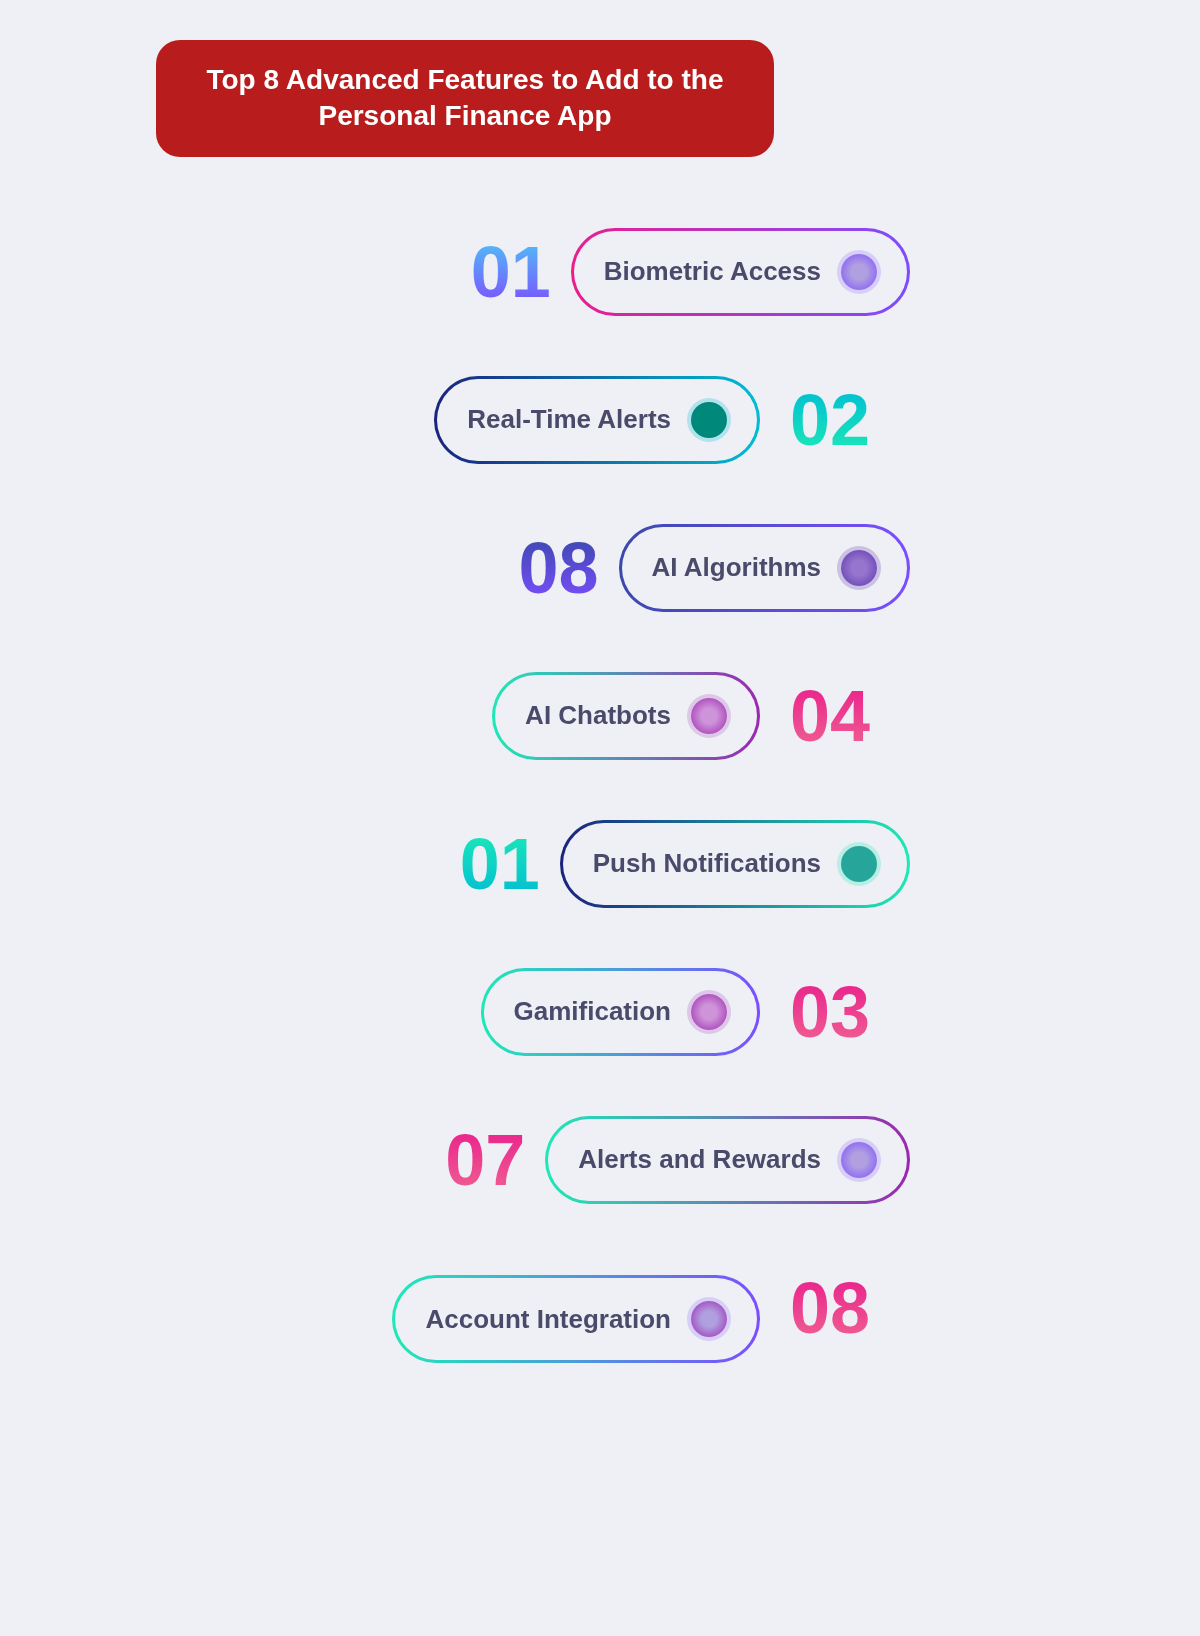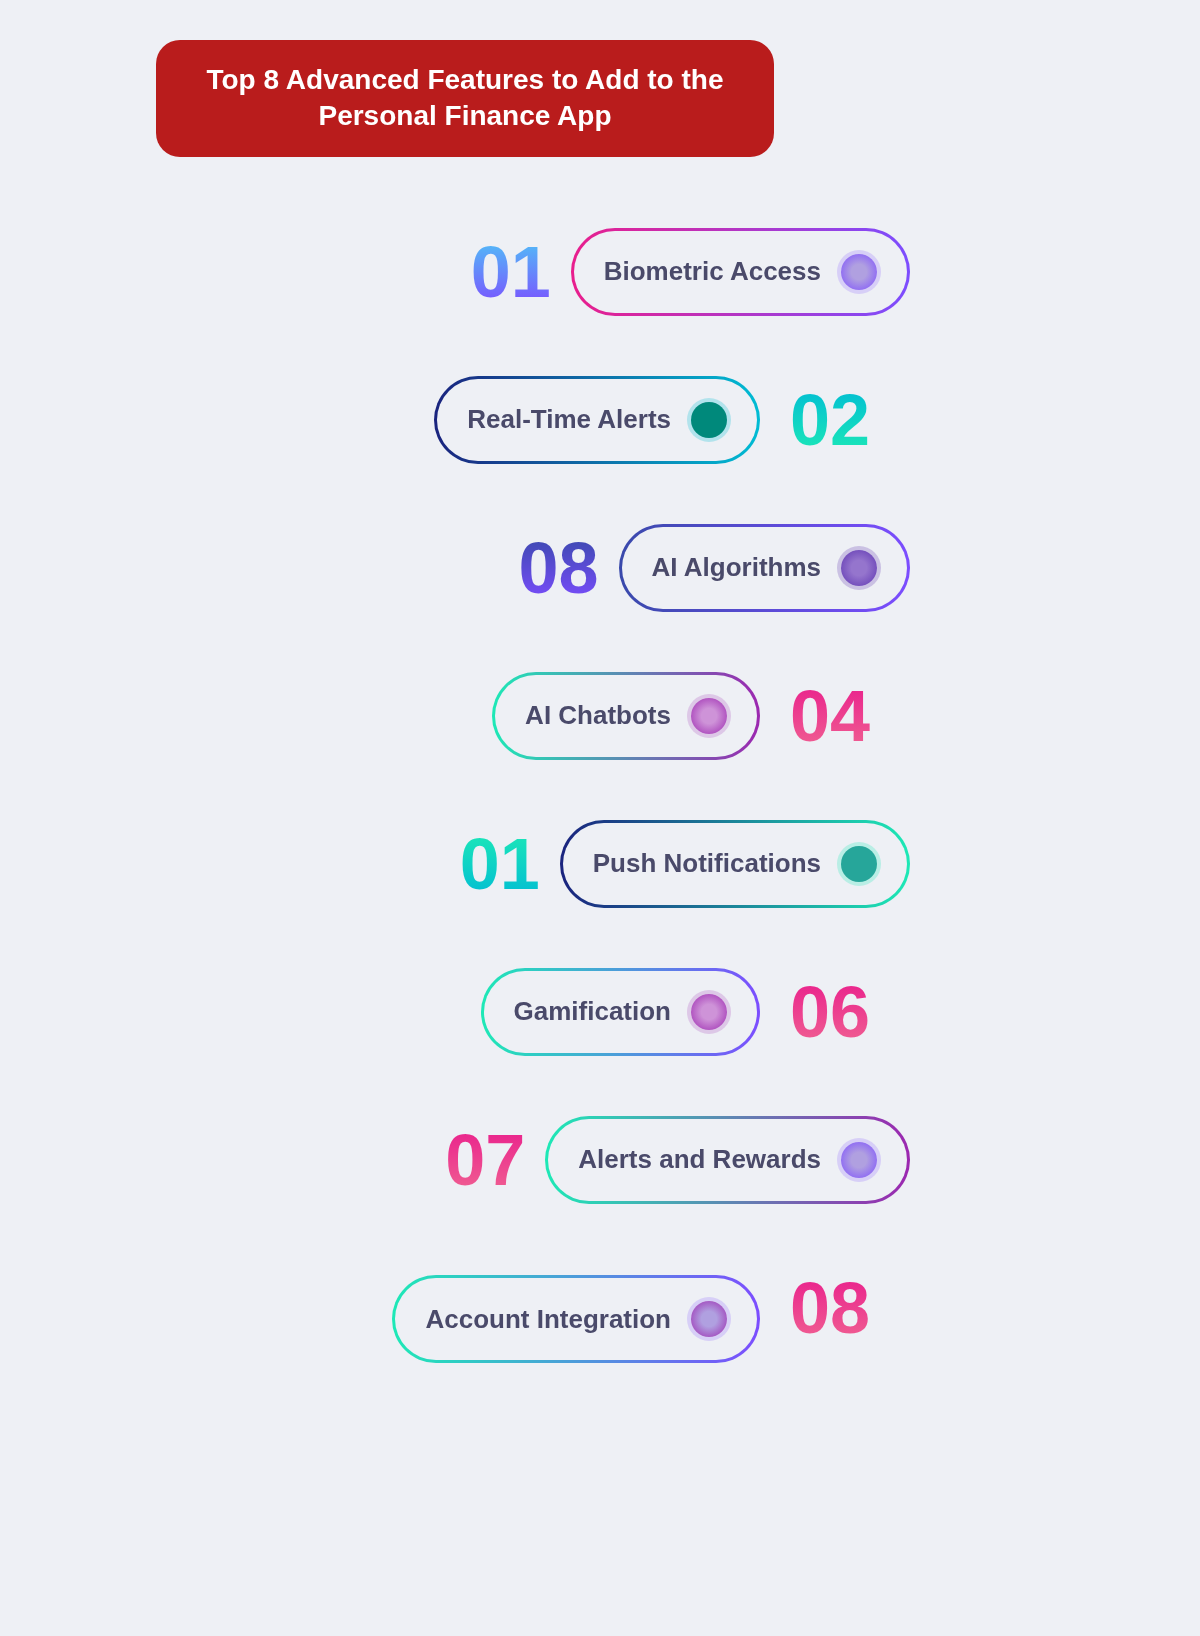--- a/index.html
+++ b/index.html
@@ -305,21 +305,21 @@
         </div>
       </div>
     </div>
     <div class="feature-row right item-06">
       <div class="pill-track" style="margin-right: 10px;">
         <div class="pill-border">
           <span class="pill-label">Gamification</span>
           <div class="dot"></div>
         </div>
       </div>
-      <span class="number" style="margin-left: 10px;">06</span>
+      <span class="number" style="margin-left: 10px;">03</span>
     </div>
     <div class="feature-row left item-07">
       <span class="number">07</span>
       <div class="pill-track" style="margin-left: 10px;">
         <div class="pill-border">
           <span class="pill-label">Alerts and Rewards</span>
           <div class="dot"></div>
         </div>
       </div>
     </div>

